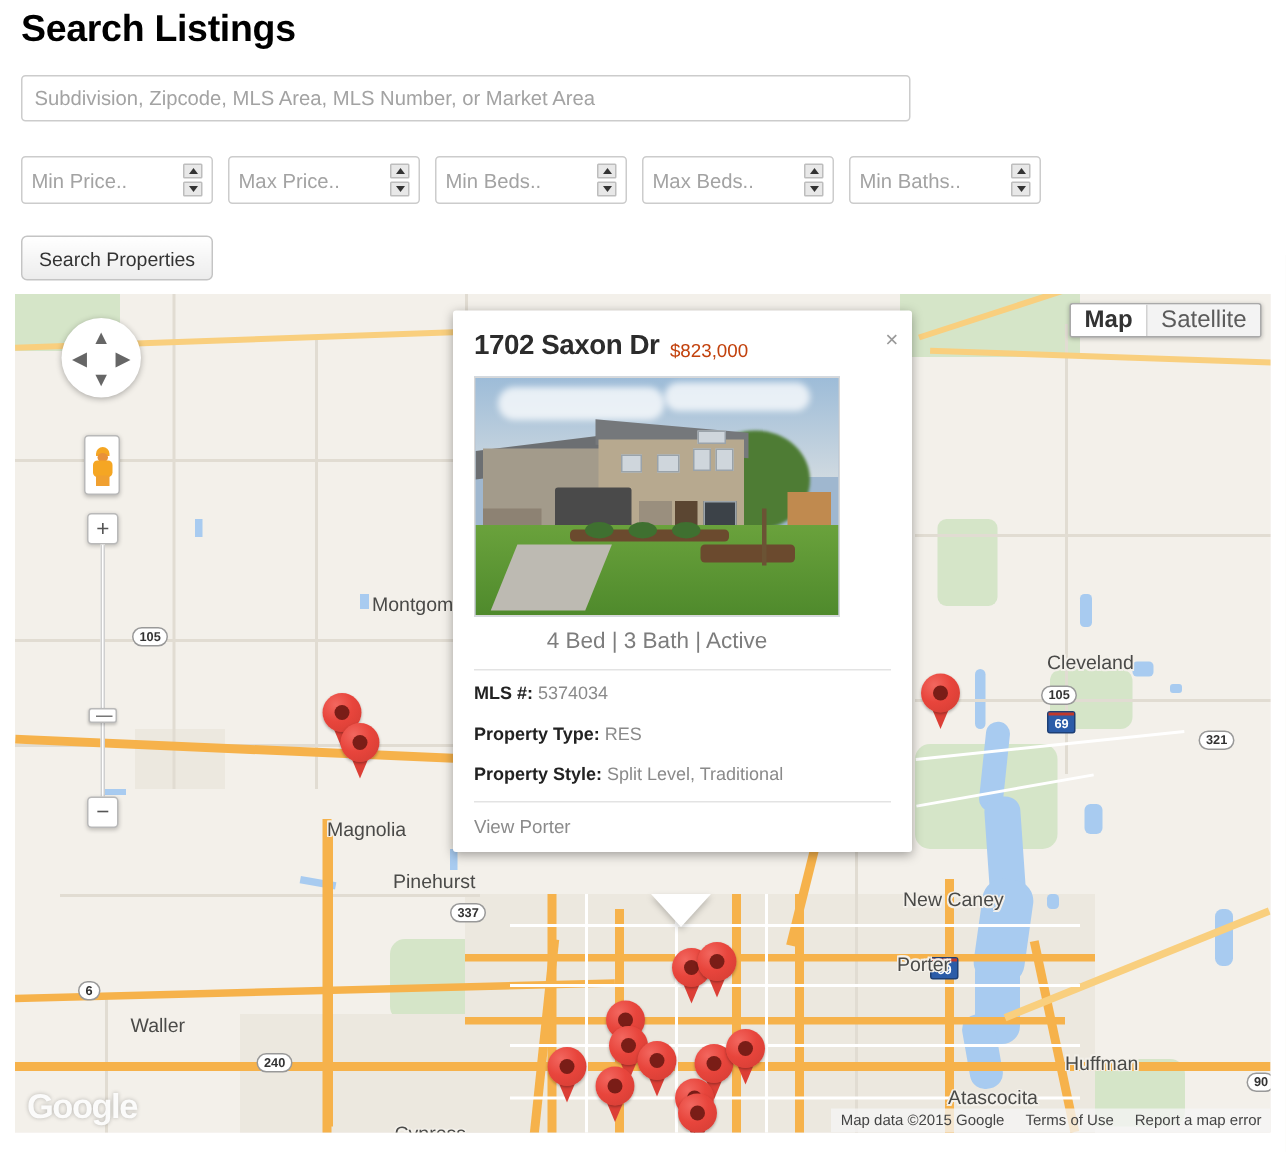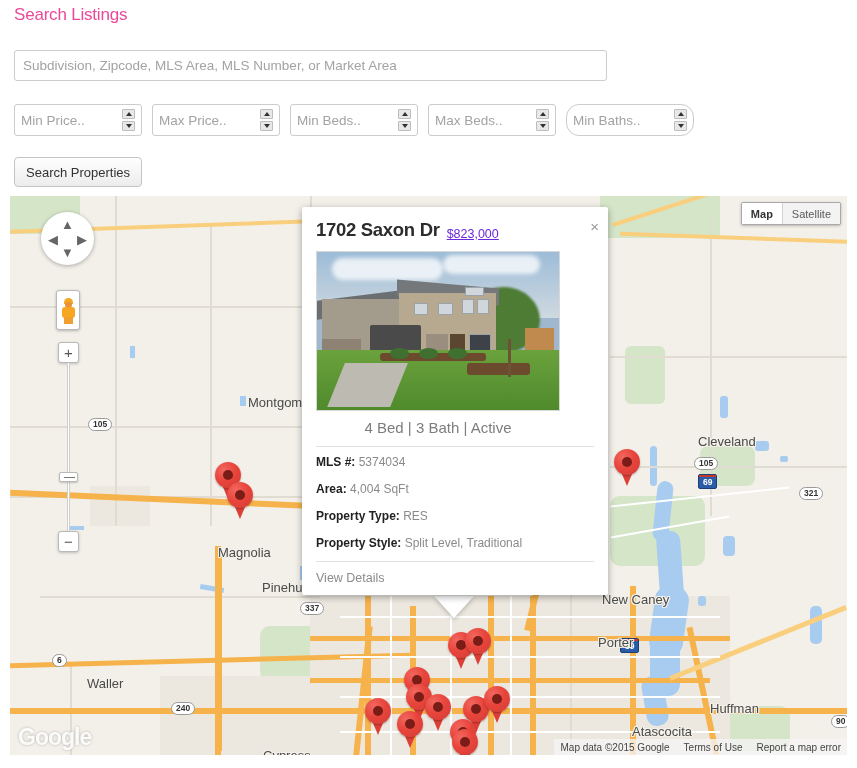--- a/index.html
+++ b/index.html
@@ -9,21 +9,21 @@
     background: #ffffff;
     font-family: "Liberation Sans", sans-serif;
     overflow: hidden;
   }
   .page { position: relative; width: 857px; height: 768px; background:#fff; }
 
   
   .search-panel { position:absolute; left:0; top:0; width:857px; height:196px; background:#fff; }
   .page-title {
     position:absolute; left:14px; top:5px;
-    font-size:17px; font-weight:normal; color:#ec4899;
+    font-size:25px; font-weight:bold; color:#000000;
     letter-spacing:-0.2px;
   }
   .keyword-input {
     position:absolute; left:14px; top:50px; width:593px; height:31px;
     border:1px solid #ccc; border-radius:3px; background:#fff;
     font-family:"Liberation Sans", sans-serif; font-size:13.5px; color:#333;
     padding:0 8px; outline:none;
   }
   .keyword-input::placeholder { color:#a3a3a3; }
   .ptype-wrap {
@@ -182,21 +182,21 @@
   }
   .zoom-thumb::after{ content:""; position:absolute; left:4px; top:4px; width:11px; height:1px; background:#777; }
 
   .maptype {
     position:absolute; right:6px; top:6px; height:23px;
     display:flex; background:#fff; border:1px solid #a9a9a9; border-radius:2px;
     box-shadow:0 1px 3px rgba(0,0,0,.25); overflow:hidden;
   }
   .maptype div {
     padding:0 9px; display:flex; align-items:center;
-    font-size:11px; color:#5b5b5b; cursor:pointer;
+    font-size:16px; color:#5b5b5b; cursor:pointer;
   }
   .maptype div.active { font-weight:bold; color:#333; background:#fff; }
   .maptype div.inactive { background:#f3f3f3; border-left:1px solid #d2d2d2; }
 
   .gwatermark {
     position:absolute; left:8px; bottom:4px;
     font-size:23px; font-weight:bold; letter-spacing:-1px;
     color:rgba(255,255,255,.92);
     text-shadow:0 0 3px rgba(0,0,0,.25);
     font-family:"Liberation Sans", sans-serif;
@@ -223,21 +223,21 @@
     border-top:22px solid #fff;
     filter:drop-shadow(0 2px 2px rgba(0,0,0,.22));
     transform:translateX(-50%);
   }
   .iw-close {
     position:absolute; right:9px; top:12px;
     font-size:15px; color:#9a9a9a; cursor:pointer; line-height:1;
   }
   .iw-title-row { display:flex; align-items:flex-end; gap:7px; padding-right:22px; }
   .iw-address { font-size:18.5px; font-weight:bold; color:#2c2c2c; letter-spacing:-0.3px; }
-  .iw-price { font-size:12.5px; color:#6d28d9;text-decoration:underline; }
+  .iw-price { font-size:12.5px; color:#c2410c; }
 
   .iw-photo {
     margin-top:10px; width:244px; height:160px;
     border:1px solid #d8d8d8; overflow:hidden; position:relative; background:#9fb7cf;
   }
   .ph-sky { position:absolute; left:0; top:0; width:100%; height:42%; background:linear-gradient(#9dbcd8,#cfd9e0); }
   .ph-cloud{ position:absolute; background:rgba(255,255,255,.75); border-radius:40px; filter:blur(2px); }
   .ph-lawn { position:absolute; left:0; bottom:0; width:100%; height:38%; background:linear-gradient(#6aa23c,#4f8a2c); }
   .ph-house-main { position:absolute; left:34%; top:26%; width:40%; height:46%; background:#b7a98f; }
   .ph-house-left { position:absolute; left:2%; top:30%; width:34%; height:42%; background:#a39b8b; }
@@ -299,21 +299,21 @@
             <b class="dn"></b>
           </span>
         </div>
         <div class="num-field" style="left: 276px;">
           <input type="text" placeholder="Min Beds.." style="">
           <span class="spin">
             <b class="up"></b>
             <b class="dn"></b>
           </span>
         </div>
-        <div class="num-field" style="left: 552px; border-radius: 13px;">
+        <div class="num-field" style="left: 552px;">
           <input type="text" placeholder="Min Baths.." style="">
           <span class="spin">
             <b class="up"></b>
             <b class="dn"></b>
           </span>
         </div>
       </div>
 
     <button class="search-btn">Search Properties</button>
   </div>
@@ -574,22 +574,21 @@
       <div class="ph-shrub" style="left:42%;bottom:32%;width:8%;height:7%;"></div>
       <div class="ph-shrub" style="left:54%;bottom:32%;width:8%;height:7%;"></div>
       <div class="ph-tree-s"></div>
     </div>
 
     <div class="iw-specs">4 Bed | 3 Bath | Active</div>
     <div class="iw-sep"></div>
 
     <div class="iw-rows" id="iwRows">
         <div class="iw-row"><b>MLS #:</b><span> 5374034</span></div>
-        <div class="iw-row"><b>Area:</b><span> 4,004 SqFt</span></div>
         <div class="iw-row"><b>Property Type:</b><span> RES</span></div>
         <div class="iw-row"><b>Property Style:</b><span> Split Level, Traditional</span></div>
       </div>
 
     <div class="iw-sep2"></div>
-    <a class="iw-view">View Details</a>
+    <a class="iw-view">View Porter</a>
   </div>
 
 </div>
 
 </body></html>

